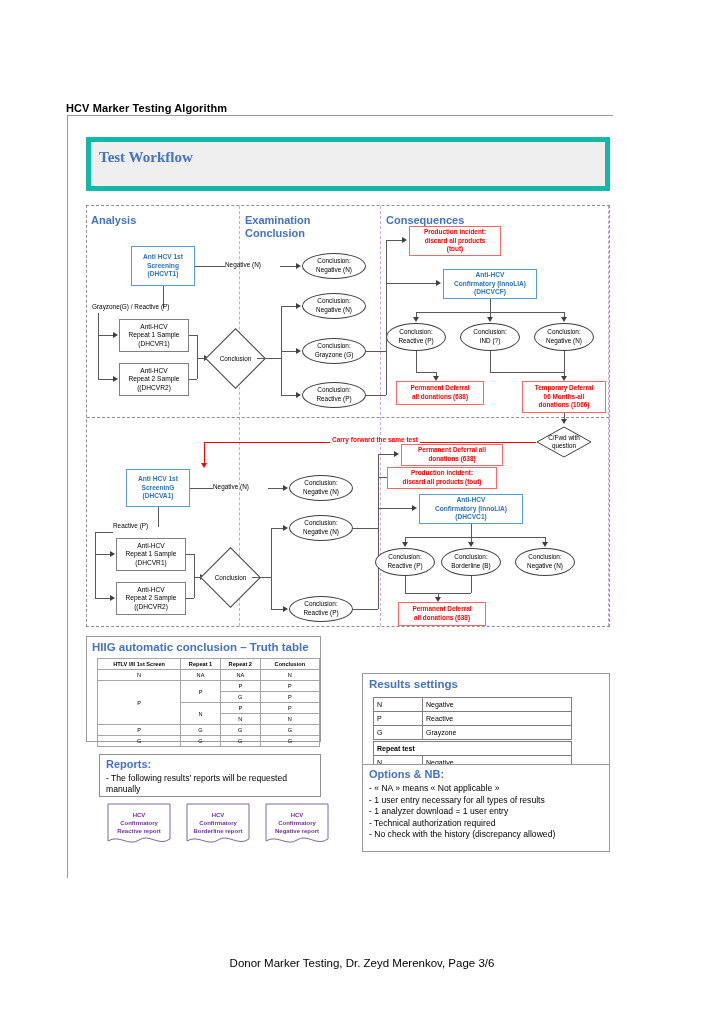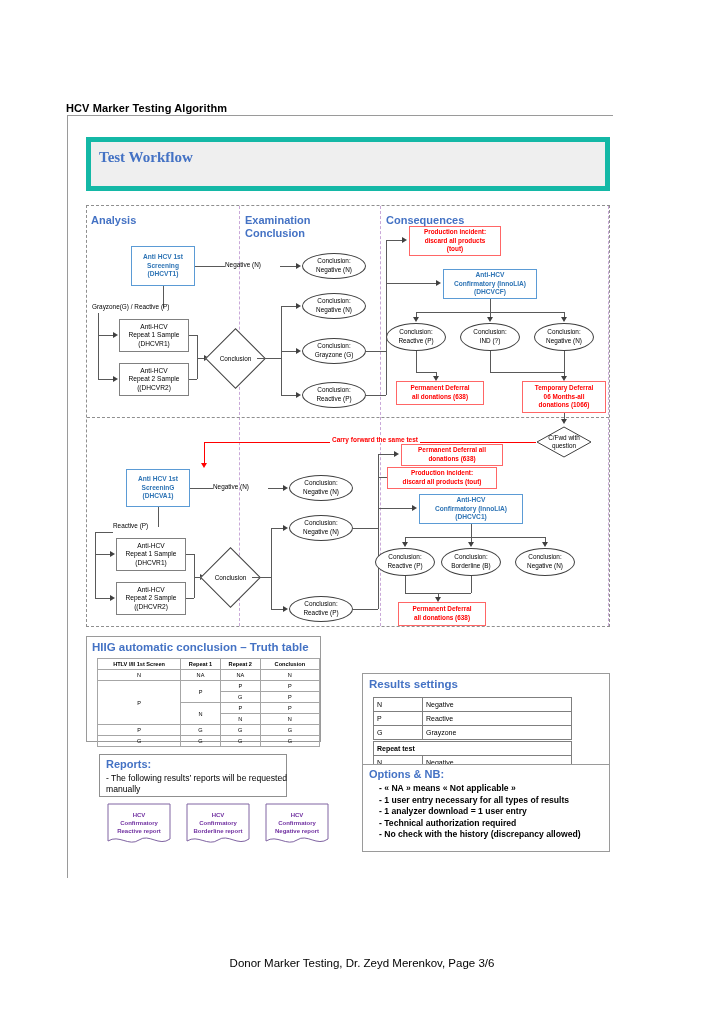--- a/index.html
+++ b/index.html
@@ -96,21 +96,21 @@
     border:1px solid #a6a6a6;font-size:5.6px;text-align:center;
     padding:0;height:10px;color:#000;font-weight:normal;
   }
   table.tt th{font-weight:bold;font-size:5.6px;background:#fff;}
   .tt-c1{width:86px;}
   .tt-c2{width:40px;}
   .tt-c3{width:40px;}
   .tt-c4{width:60px;}
 
   #panel-reports{
-    position:absolute;left:99px;top:754px;width:188px;height:43px;
+    position:absolute;left:99px;top:754px;width:222px;height:43px;
     border:1px solid #8f8f8f;box-sizing:border-box;background:#fff;
   }
   #reports-title{position:absolute;left:6px;top:3px;font-size:11px;font-weight:bold;color:#4472c4;}
   #reports-body{position:absolute;left:6px;top:18px;width:210px;font-size:8.6px;color:#000;line-height:11px;}
 
   .report-doc{position:absolute;width:64px;height:44px;}
   .report-doc .rd-shape{position:absolute;left:0;top:0;width:100%;height:100%;}
   .report-doc .rd-label{
     position:absolute;left:0;top:8px;width:100%;text-align:center;
     font-size:6px;font-weight:bold;color:#7030a0;line-height:8px;white-space:pre-line;
@@ -127,21 +127,21 @@
   .rt-c2{width:142px;}
   #rt1{top:23px;}
   #rt2{top:67px;}
   td.rt-hdr{font-weight:bold;}
 
   #panel-options{
     position:absolute;left:362px;top:764px;width:248px;height:88px;
     border:1px solid #9a9a9a;box-sizing:border-box;background:#fff;
   }
   #options-title{position:absolute;left:6px;top:3px;font-size:11px;font-weight:bold;color:#4472c4;}
-  #options-list{position:absolute;left:16px;top:18px;width:238px;font-size:8.6px;color:#000;line-height:11.6px;font-weight:bold;}
+  #options-list{position:absolute;left:6px;top:18px;width:238px;font-size:8.6px;color:#000;line-height:11.6px;}
   #options-list div{white-space:nowrap;}
 
   #footer{
     position:absolute;left:0;top:957px;width:724px;text-align:center;
     font-size:11.5px;color:#000;
   }
 </style>
 </head>
 <body>
 

